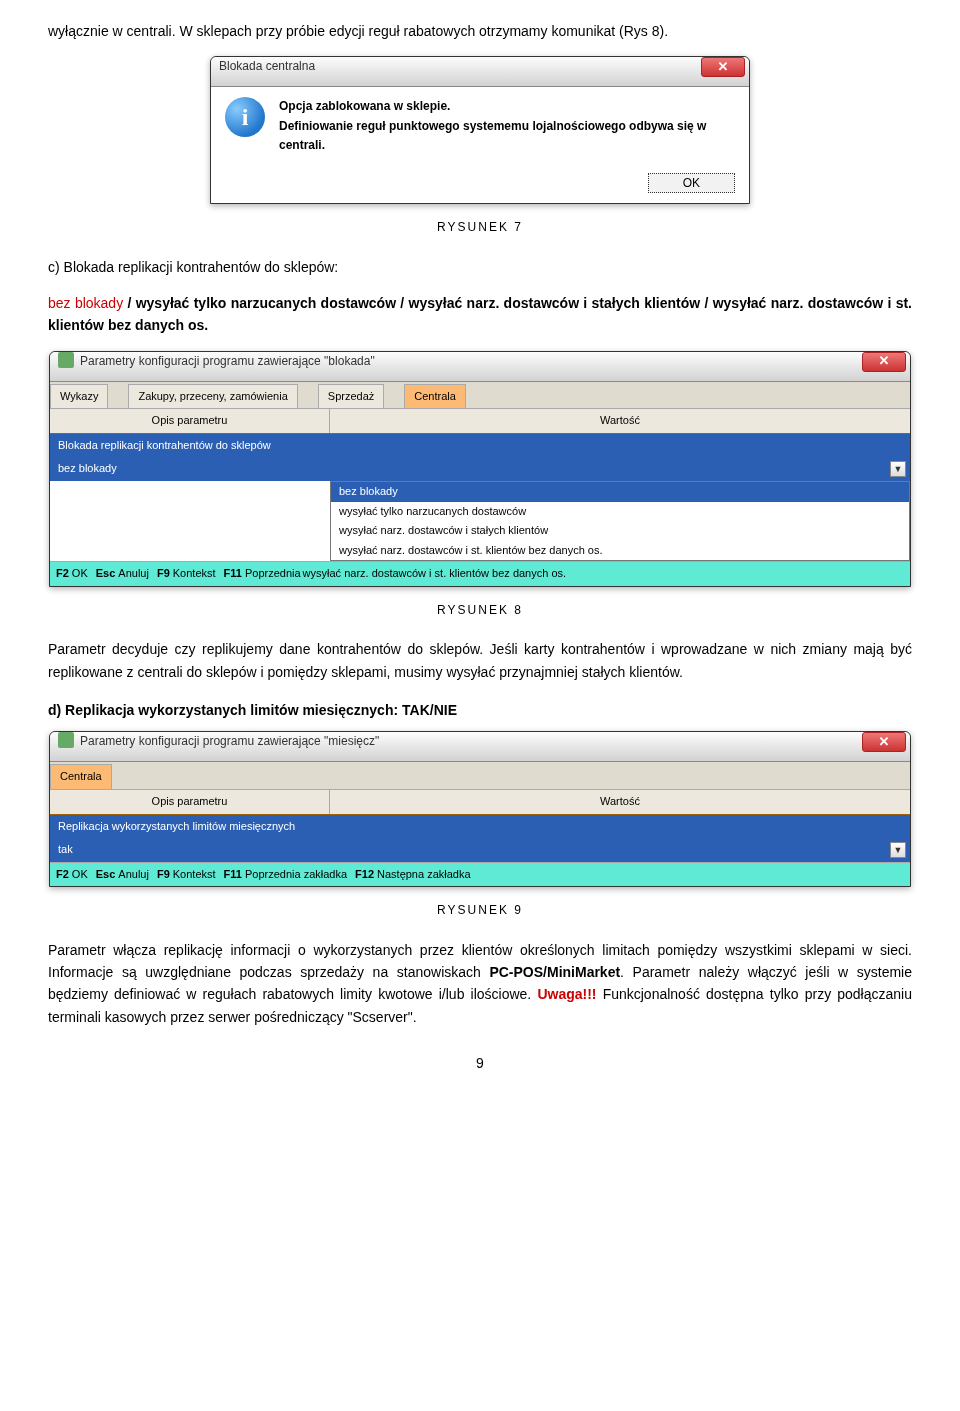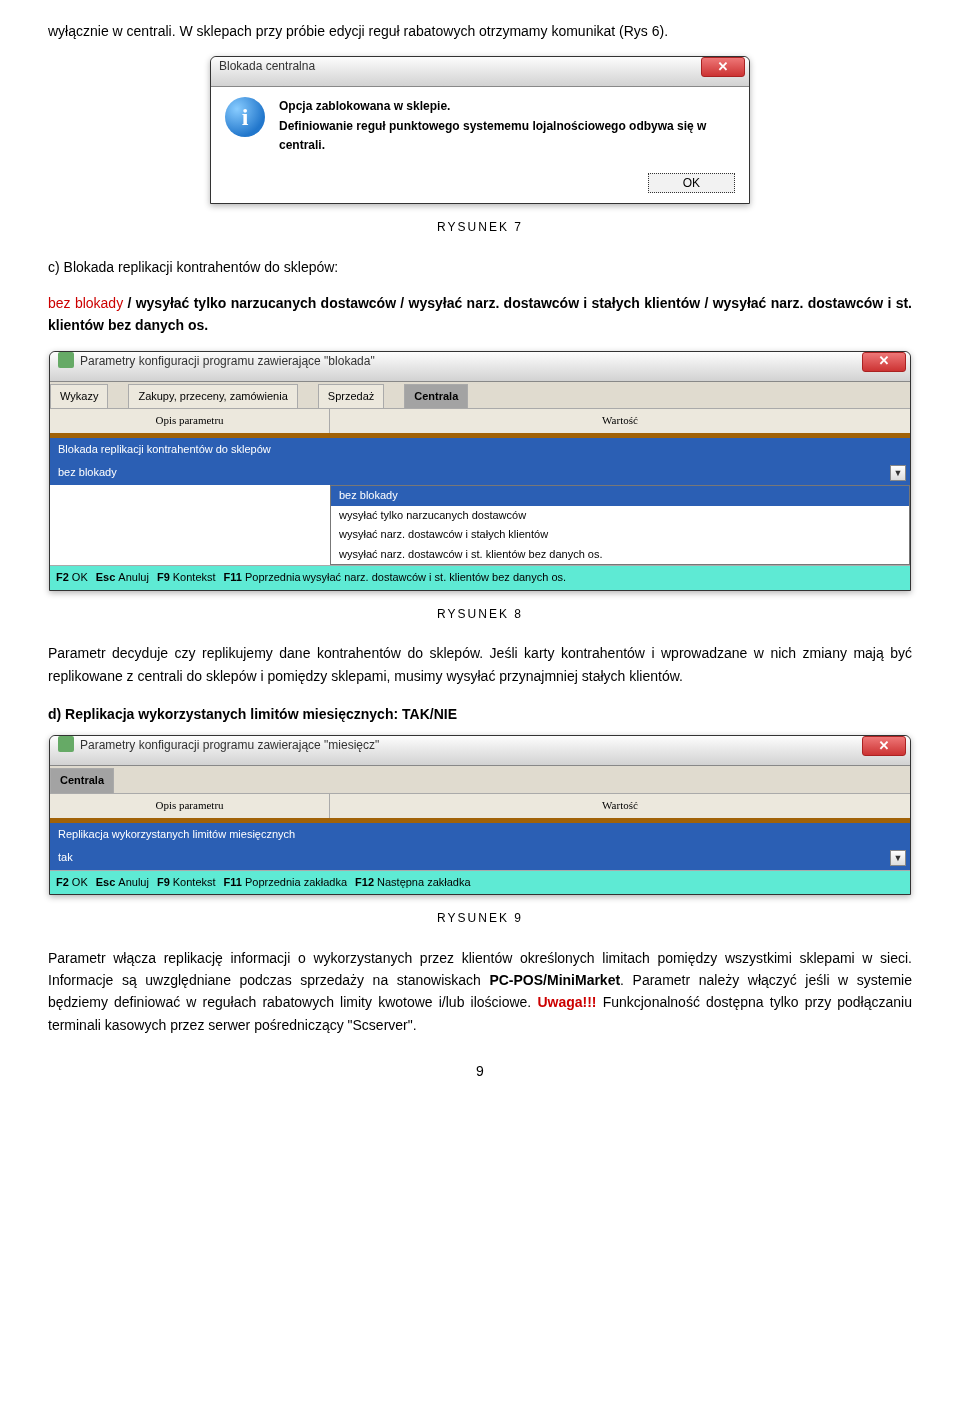--- a/index.html
+++ b/index.html
@@ -85,27 +85,27 @@
     gap: 21px;
   }
   .tabs .tab {
     padding: 3px 9px;
     border: 1px solid #aaa;
     border-bottom: none;
     background:#ece8dd;
     margin-right: -1px;
     margin-top: 2px;
   }
-  .tabs .tab.active { background: #a3a3a3; font-weight: bold; }
+  .tabs .tab.active { background: #fdba74; font-weight: normal; }
   .grid-hdr {
     display: flex;
     background: #ece8dd;
     font-size: 11px;
-    font-family: Liberation Serif, serif;
-    border-bottom: 5px solid #a16207;
+    font-family: Liberation Sans, sans-serif;
+    border-bottom: 1px solid #a16207;
   }
   .grid-hdr .col1 { width: 280px; padding: 3px 8px; border-right: 1px solid #aaa; text-align:center;}
   .grid-hdr .col2 { flex: 1; padding: 3px 8px; text-align:center; }
   .grid-row {
     display: flex;
     font-size: 11px;
     font-family: Tahoma, sans-serif;
   }
   .grid-row .c1 { width: 280px; padding: 3px 8px; }
   .grid-row .c2 { flex: 1; padding: 3px 8px; position: relative; }
@@ -139,21 +139,21 @@
   .statusbar span.k { font-weight: bold; margin-right:3px; }
   .statusbar span.seg { margin-right:8px; }
   .statusbar .merge-drop { margin-left: -6px; }
 
   .page-num { text-align: center; margin-top: 24px; font-size: 14px; }
   .section-sub { margin: 16px 0 10px 0; }
 </style>
 </head>
 <body>
 
-<p class="para">wyłącznie w centrali.  W sklepach przy  próbie edycji reguł rabatowych otrzymamy komunikat (Rys 6).</p>
+<p class="para">wyłącznie w centrali.  W sklepach przy  próbie edycji reguł rabatowych otrzymamy komunikat (Rys 8).</p>
 
 <div class="win dlg1">
   <div class="win-titlebar">
     <span>Blokada centralna</span>
     <span class="spacer"></span>
     <div class="close-btn">✕</div>
   </div>
   <div class="win-body">
     <div class="content-row">
       <div class="info-icon">i</div>

